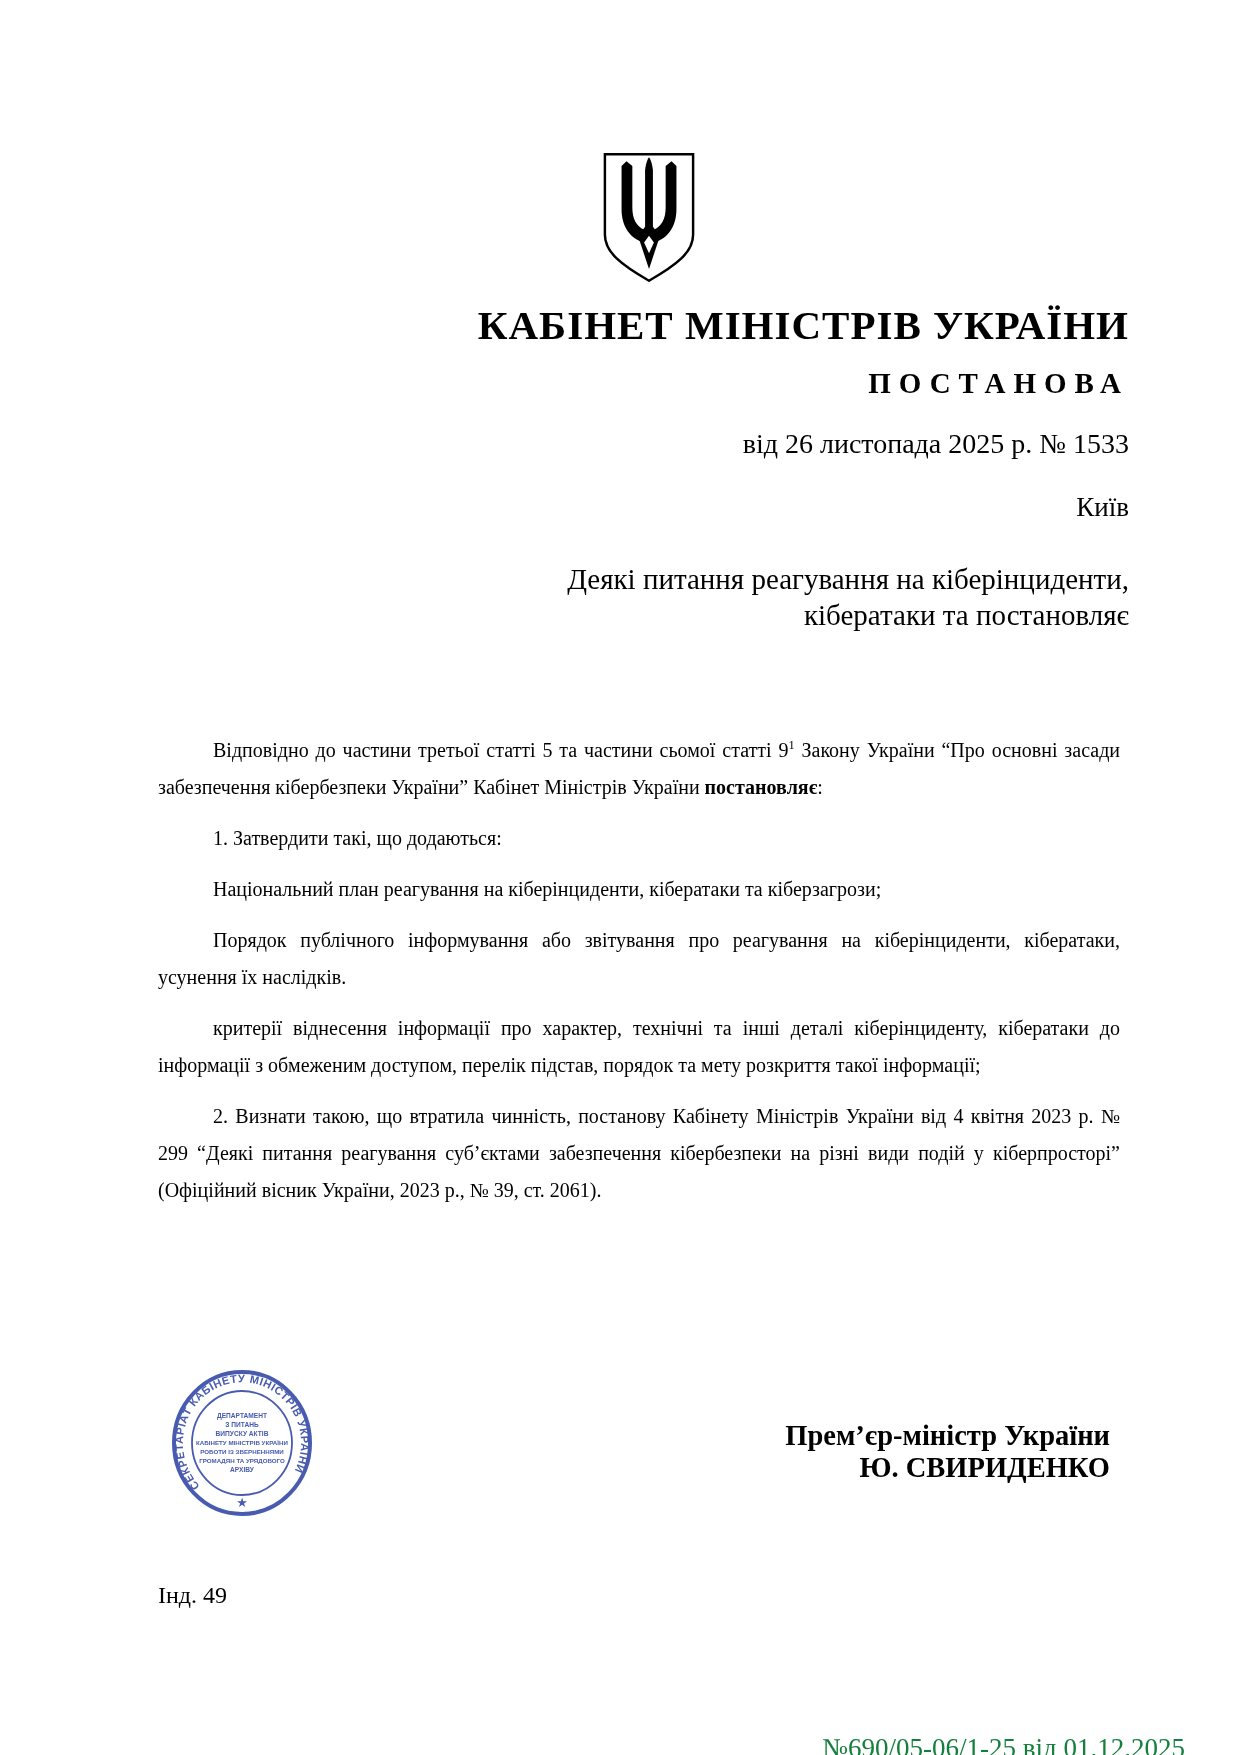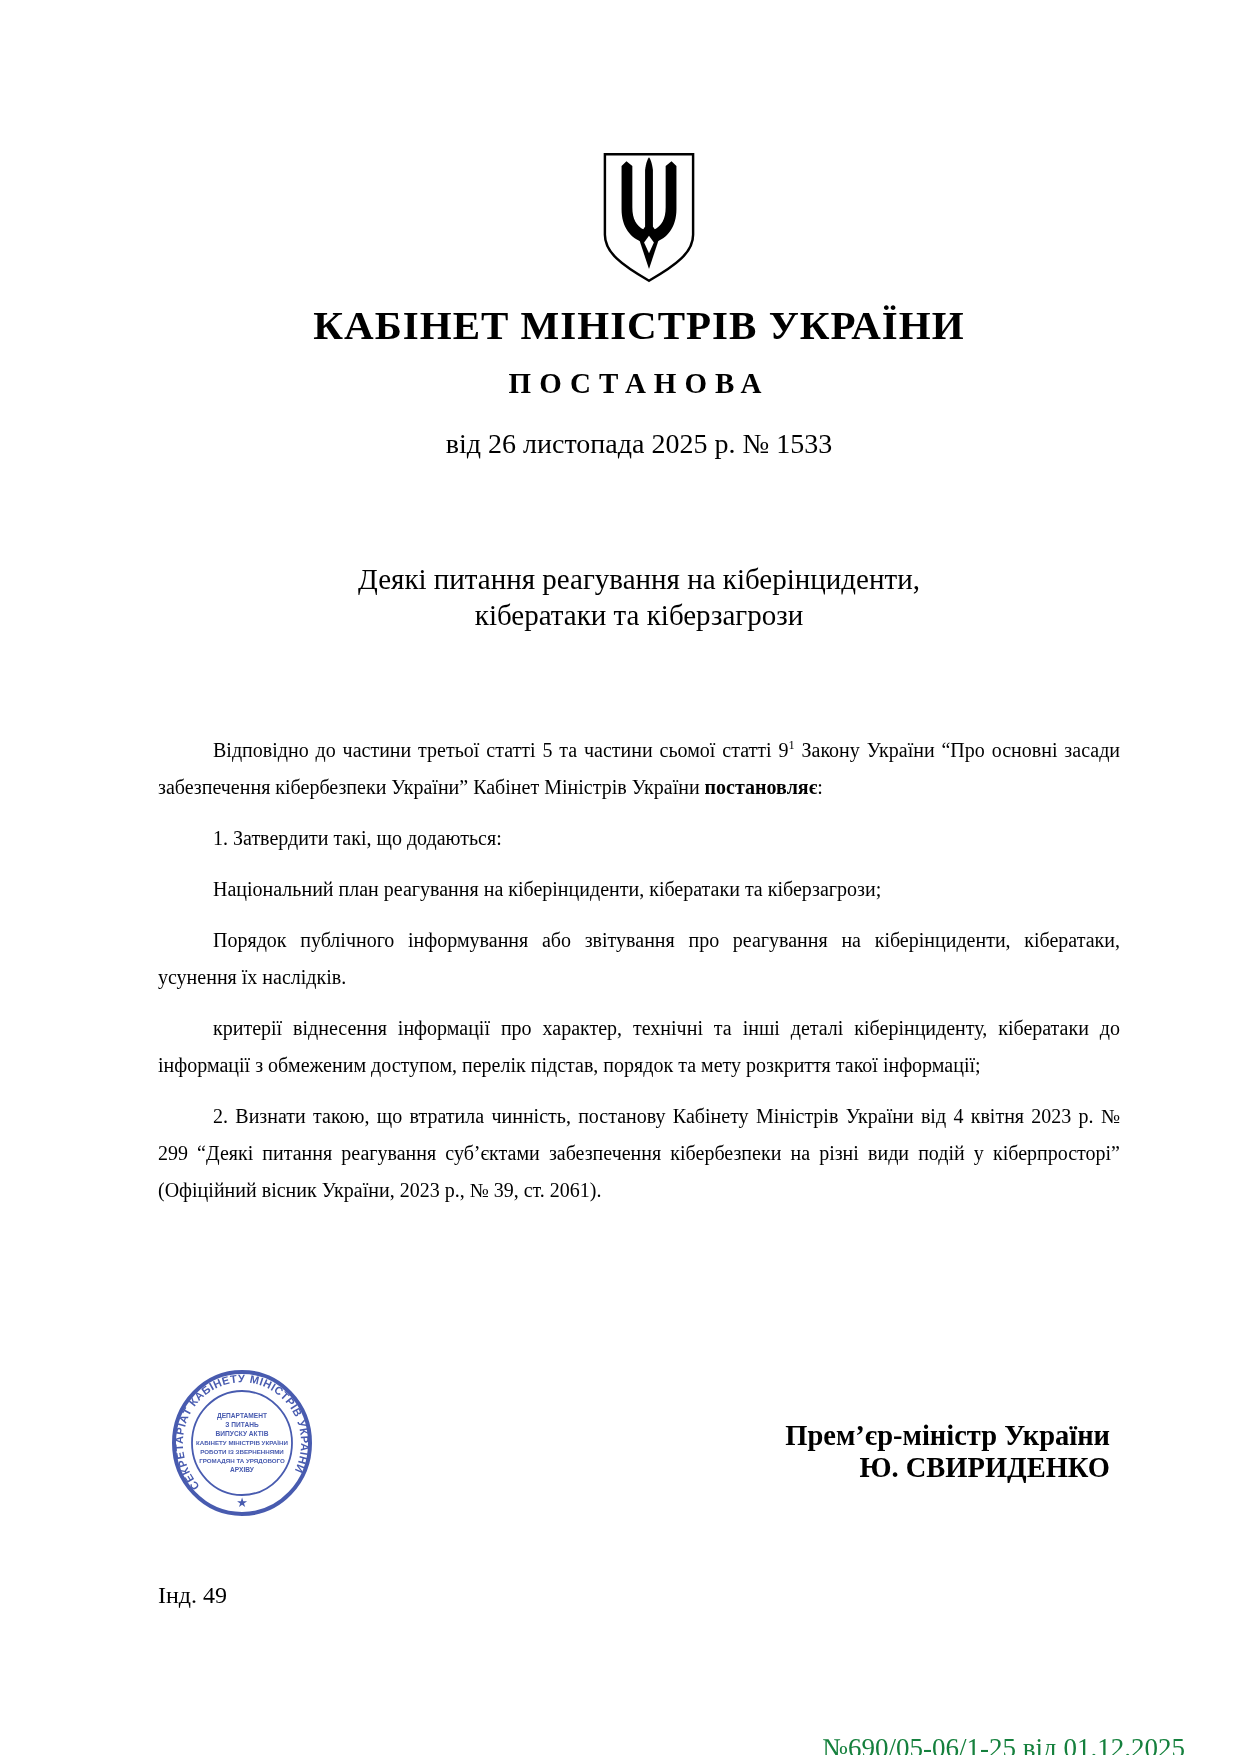--- a/index.html
+++ b/index.html
@@ -6,22 +6,22 @@
   #page{
     position:relative;
     width:1241px;height:1755px;
     margin:0 auto;
     background:#ffffff;
     font-family:"Liberation Serif","DejaVu Serif",serif;
     color:#000;
     overflow:hidden;
   }
   .centered-block{
-    position:absolute;left:158px;width:962px;
-    text-align:center;
+    position:absolute;left:167px;width:962px;
+    text-align:right;
   }
   .emblem{position:absolute;left:600px;top:150px;width:98px;height:136px;}
   .org-name{top:301px;font-size:41px;font-weight:bold;letter-spacing:1px;}
   .doc-type{top:367px;font-size:29px;font-weight:bold;letter-spacing:8px;}
   .date-line{top:428px;font-size:28px;}
   .city{top:492px;font-size:27px;}
   .doc-title{top:561px;font-size:29px;font-weight:normal;line-height:36px;}
   .body-text{
     position:absolute;left:158px;top:732px;width:962px;
     font-size:20px;line-height:37px;text-align:justify;
@@ -60,24 +60,25 @@
       <path d="M46,20 C47,13 48,10 50,7 C52,10 53,13 54,20 L54,78 L46,78 Z"></path>
       <path d="M42,82 H58 V93 H42 Z"></path>
       <path d="M50,72 L61,88 L50,121 L39,88 Z"></path>
     </g>
     <path d="M50,87 L55,94 L50,105 L45,94 Z" fill="#fff"></path>
   </svg>
 
   <div class="centered-block org-name">КАБІНЕТ МІНІСТРІВ УКРАЇНИ</div>
   <div class="centered-block doc-type">ПОСТАНОВА</div>
   <div class="centered-block date-line">від 26 листопада 2025 р. № 1533</div>
+  <div class="centered-block city">Київ</div>
 
   <div class="centered-block doc-title">
     <span>Деякі питання реагування на кіберінциденти,</span><br>
-    <span>кібератаки та кіберзагрози</span>
+    <span>кібератаки та постановляє</span>
   </div>
 
   <div class="body-text">
     <p><span>Відповідно до частини третьої статті 5 та частини сьомої статті 9</span><sup>1</sup><span> Закону України “Про основні засади забезпечення кібербезпеки України” Кабінет Міністрів України </span><span class="bold">постановляє</span><span>:</span></p>
     <p>1. Затвердити такі, що додаються:</p>
     <p>Національний план реагування на кіберінциденти, кібератаки та кіберзагрози;</p>
     <p>Порядок публічного інформування або звітування про реагування на кіберінциденти, кібератаки, усунення їх наслідків.</p>
     <p>критерії віднесення інформації про характер, технічні та інші деталі кіберінциденту, кібератаки до інформації з обмеженим доступом, перелік підстав, порядок та мету розкриття такої інформації;</p>
     <p>2. Визнати такою, що втратила чинність, постанову Кабінету Міністрів України від 4 квітня 2023 р. № 299 “Деякі питання реагування суб’єктами забезпечення кібербезпеки на різні види подій у кіберпросторі” (Офіційний вісник України, 2023 р., № 39, ст. 2061).</p>
   </div>

